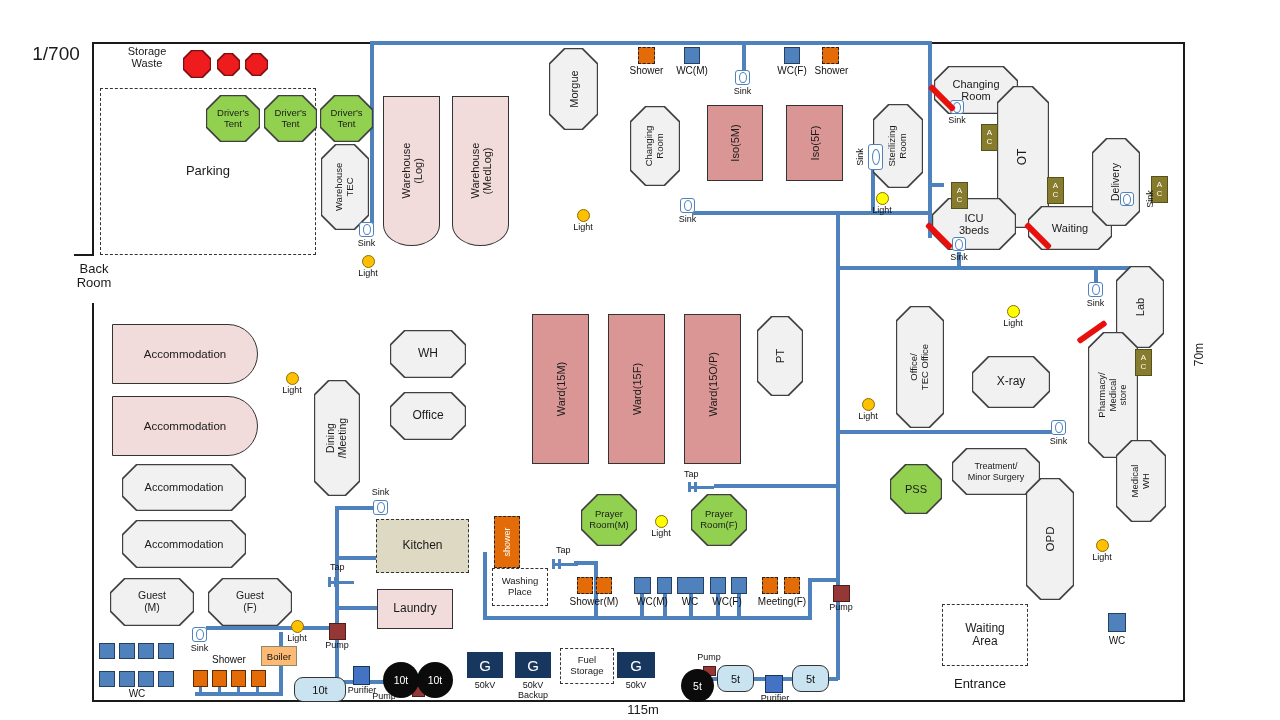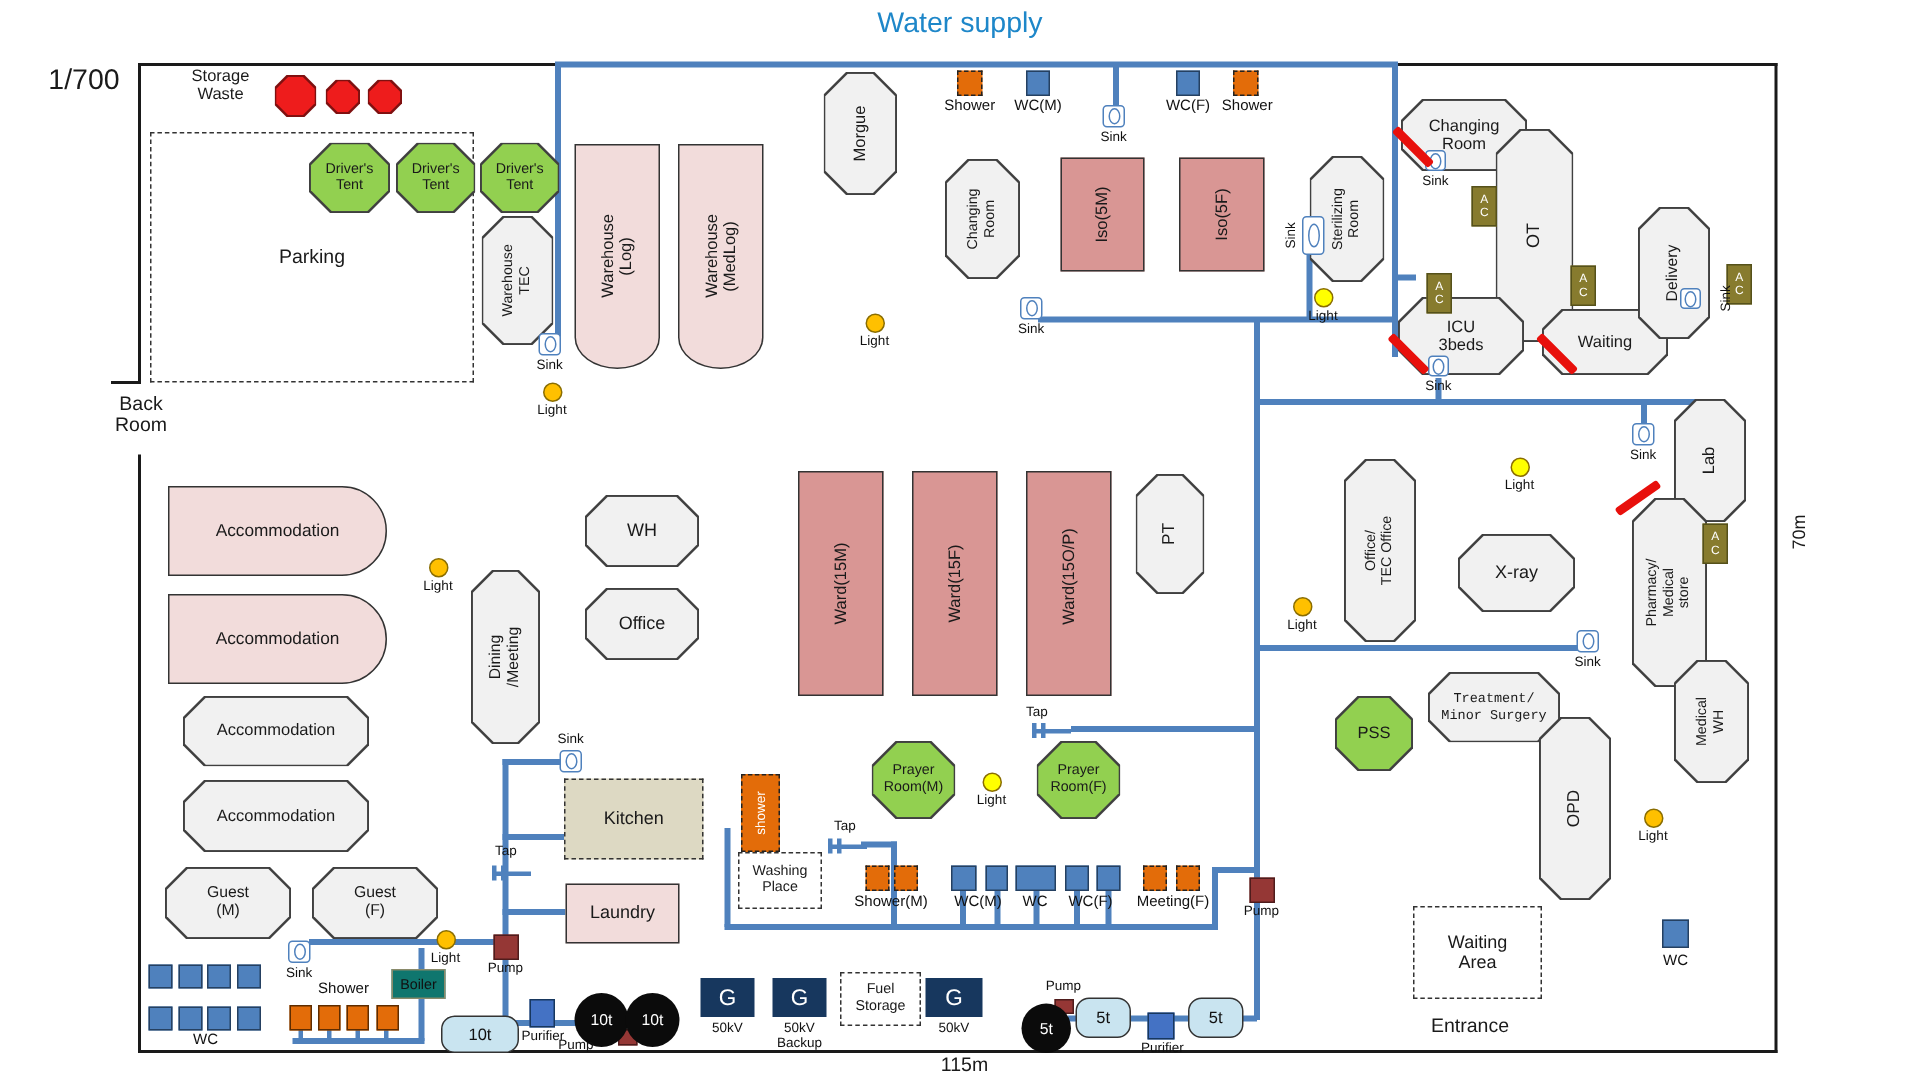--- a/index.html
+++ b/index.html
@@ -24,28 +24,27 @@
   .tap{position:absolute;width:26px;height:13px;z-index:4;}
   .tap b{position:absolute;background:#4F81BD;}
   .ac{position:absolute;width:17px;height:27px;background:#877B2E;border:1px solid #55511a;color:#fff;font-size:8px;line-height:1.1;display:flex;align-items:center;justify-content:center;text-align:center;z-index:4;box-sizing:border-box;white-space:pre-line;}
   .stripe{position:absolute;width:34px;height:6px;background:#E8100C;border-radius:2px;z-index:4;}
   .eq{position:absolute;z-index:4;box-sizing:border-box;display:flex;align-items:center;justify-content:center;color:#111;}
   .eq-pump{background:#953735;border:1px solid #4f1c1c;}
   .eq-purifier{background:#4472C4;border:1px solid #17375E;}
   .eq-tank{background:#C9E4F0;border:1.2px solid #333;border-radius:9px;font-size:11px;}
   .eq-circle{background:#0b0b0b;border-radius:50%;color:#fff;font-size:10.5px;}
   .eq-generator{background:#17375E;color:#fff;font-size:15px;}
-  .eq-boiler{background:#0f766e;border:1px solid #8a8a6a;font-size:9.5px;}
+  .eq-boiler{background:#fdba74;border:1px solid #8a8a6a;font-size:9.5px;}
   .mw{position:absolute;z-index:3;}
 </style>
 </head>
 <body>
 
 <div id="diagram">
-  <div class="title">Water supply</div>
 <div class="bound" style="left: 92px; top: 42px; width: 1093px; height: 2px;"></div>
     <div class="bound" style="left: 1183px; top: 42px; width: 2px; height: 660px;"></div>
     <div class="bound" style="left: 92px; top: 700px; width: 1093px; height: 2px;"></div>
     <div class="bound" style="left: 92px; top: 42px; width: 2px; height: 214px;"></div>
     <div class="bound" style="left: 92px; top: 303px; width: 2px; height: 399px;"></div>
     <div class="bound" style="left: 74px; top: 254px; width: 20px; height: 2px;"></div>
     <div class="pipe" style="left: 370px; top: 41px; width: 562px; height: 4px;"></div>
     <div class="pipe" style="left: 370px; top: 44px; width: 4px; height: 181px;"></div>
     <div class="pipe" style="left: 742px; top: 44px; width: 4px; height: 28px;"></div>
     <div class="pipe" style="left: 928px; top: 44px; width: 4px; height: 194px;"></div>
@@ -178,21 +177,21 @@
     <div class="shape" style="left: 972px; top: 356px; width: 78px; height: 52px; background: rgb(64, 64, 64); clip-path: polygon(16px 0px, calc(100% - 16px) 0px, 100% 16px, 100% calc(100% - 16px), calc(100% - 16px) 100%, 16px 100%, 0px calc(100% - 16px), 0px 16px);">
       <div class="oct-inner" style="clip-path: polygon(16px 0px, calc(100% - 16px) 0px, 100% 16px, 100% calc(100% - 16px), calc(100% - 16px) 100%, 16px 100%, 0px calc(100% - 16px), 0px 16px); background: rgb(241, 241, 241);"></div>
       <div class="blab"><span style="font-size: 12px;">X-ray</span></div>
     </div>
     <div class="shape" style="left: 890px; top: 464px; width: 52px; height: 50px; background: rgb(64, 64, 64); clip-path: polygon(15px 0px, calc(100% - 15px) 0px, 100% 15px, 100% calc(100% - 15px), calc(100% - 15px) 100%, 15px 100%, 0px calc(100% - 15px), 0px 15px);">
       <div class="oct-inner" style="clip-path: polygon(15px 0px, calc(100% - 15px) 0px, 100% 15px, 100% calc(100% - 15px), calc(100% - 15px) 100%, 15px 100%, 0px calc(100% - 15px), 0px 15px); background: rgb(146, 208, 80);"></div>
       <div class="blab"><span style="font-size: 11px;">PSS</span></div>
     </div>
     <div class="shape" style="left: 952px; top: 448px; width: 88px; height: 47px; background: rgb(64, 64, 64); clip-path: polygon(14px 0px, calc(100% - 14px) 0px, 100% 14px, 100% calc(100% - 14px), calc(100% - 14px) 100%, 14px 100%, 0px calc(100% - 14px), 0px 14px);">
       <div class="oct-inner" style="clip-path: polygon(14px 0px, calc(100% - 14px) 0px, 100% 14px, 100% calc(100% - 14px), calc(100% - 14px) 100%, 14px 100%, 0px calc(100% - 14px), 0px 14px); background: rgb(241, 241, 241);"></div>
-      <div class="blab"><span style="font-size: 9px; font-family: Liberation Mono, monospace;">Treatment/
+      <div class="blab"><span style="font-size: 9px;">Treatment/
 Minor Surgery</span></div>
     </div>
     <div class="shape" style="left: 1026px; top: 478px; width: 48px; height: 122px; background: rgb(64, 64, 64); clip-path: polygon(14px 0px, calc(100% - 14px) 0px, 100% 14px, 100% calc(100% - 14px), calc(100% - 14px) 100%, 14px 100%, 0px calc(100% - 14px), 0px 14px);">
       <div class="oct-inner" style="clip-path: polygon(14px 0px, calc(100% - 14px) 0px, 100% 14px, 100% calc(100% - 14px), calc(100% - 14px) 100%, 14px 100%, 0px calc(100% - 14px), 0px 14px); background: rgb(241, 241, 241);"></div>
       <div class="blab" style="position: absolute; inset: 0px;"><span class="vspan" style="font-size: 11.5px;">OPD</span></div>
     </div>
     <div class="shape" style="left: 942px; top: 604px; width: 86px; height: 62px; background: transparent; border: 1.6px dashed rgb(51, 51, 51); box-sizing: border-box;">
       <div class="blab"><span style="font-size: 12px;">Waiting
 Area</span></div>
     </div>

